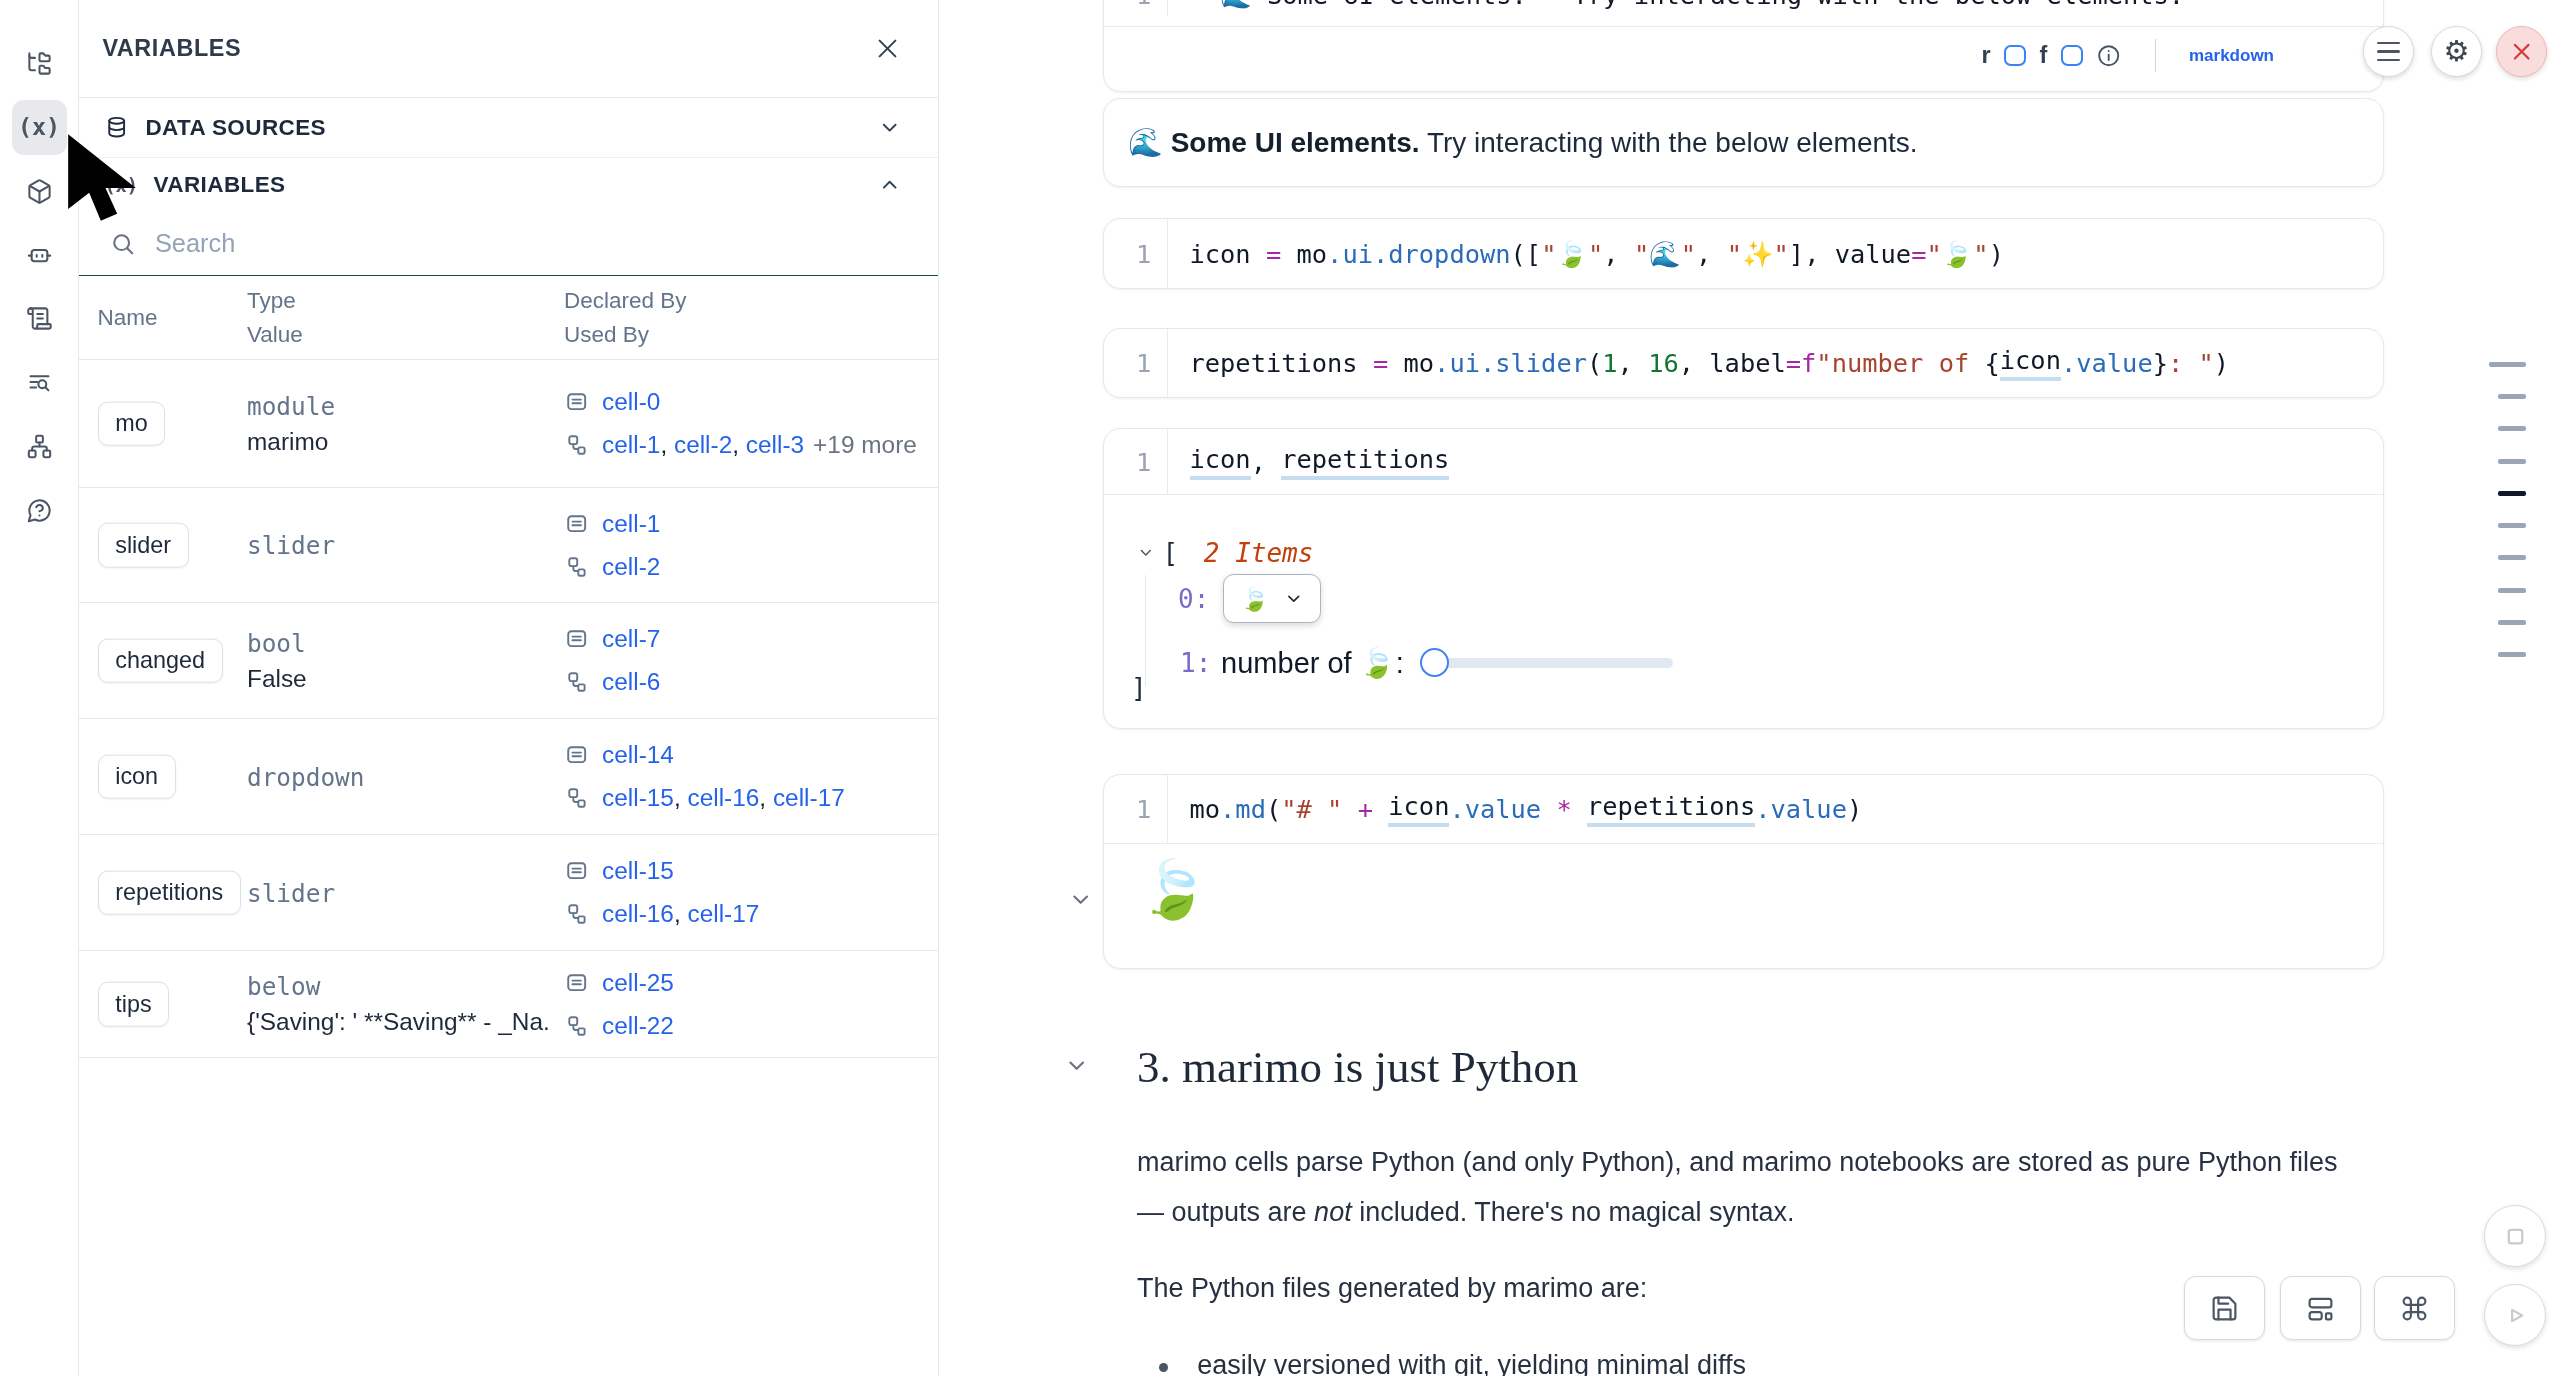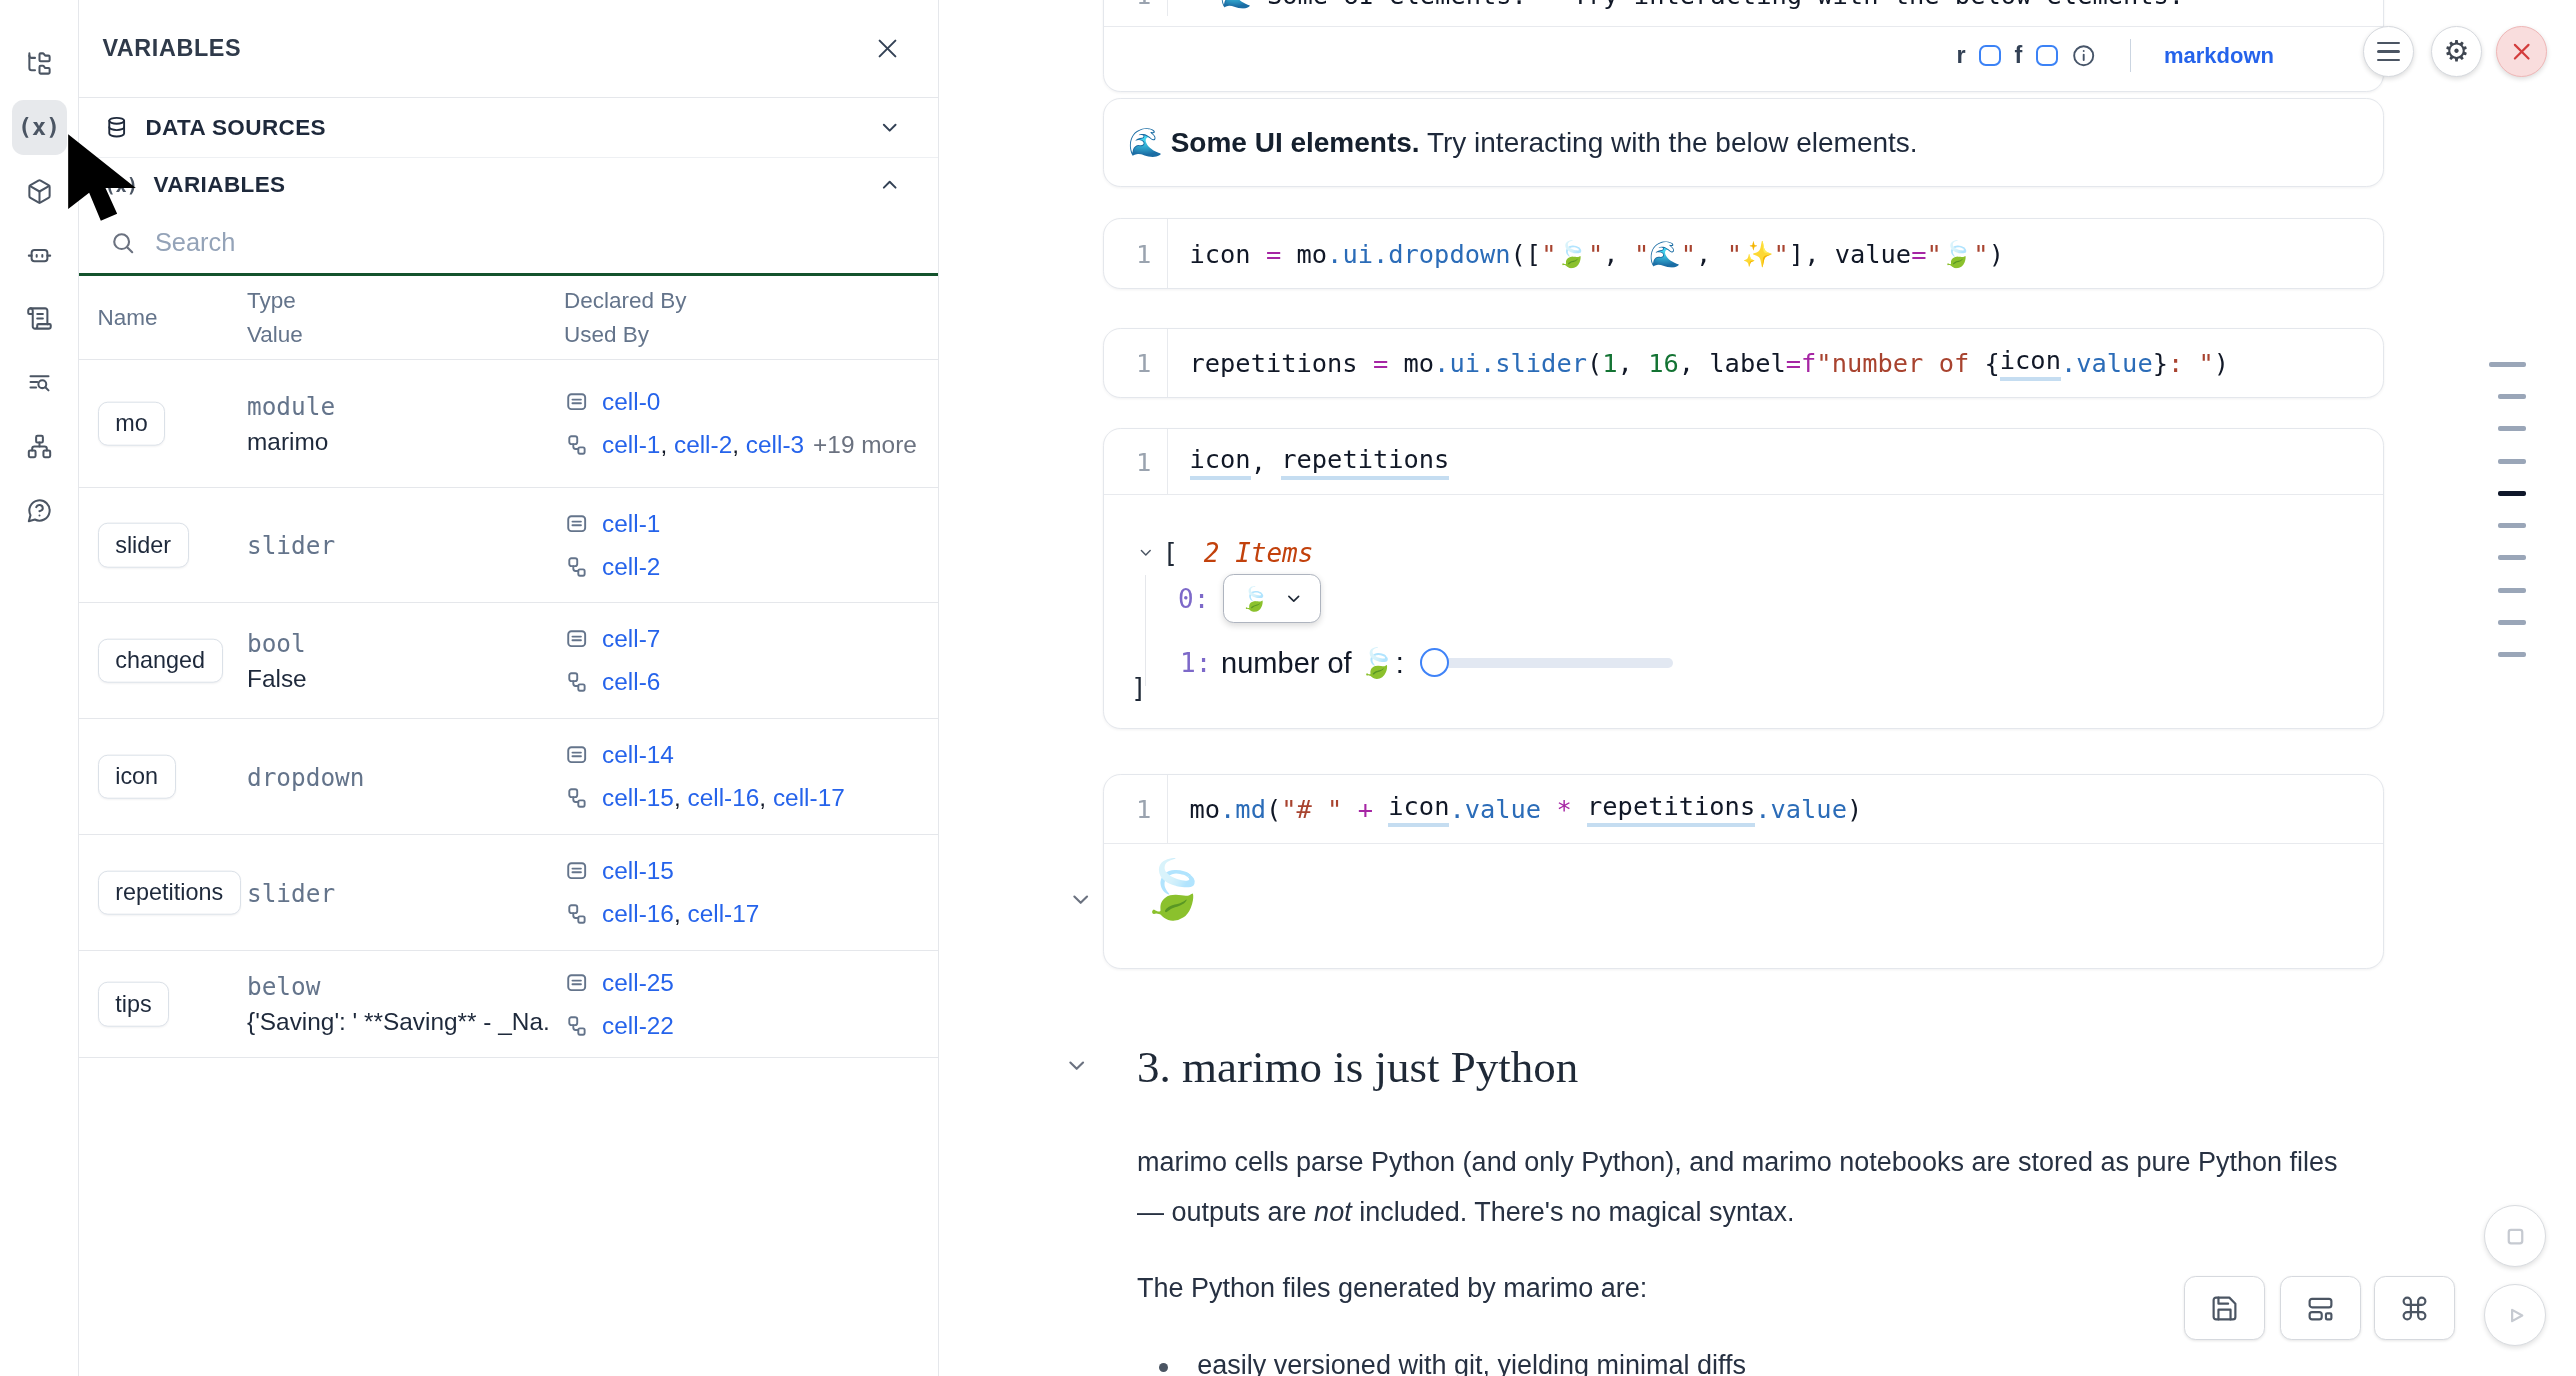--- a/index.html
+++ b/index.html
@@ -18,21 +18,21 @@
   #panel{position:absolute;left:79px;top:0;width:860px;height:1377px;border-right:1px solid #e5e7eb;box-sizing:border-box;background:#fff;}
   .p-header{height:98px;border-bottom:1px solid #e5e7eb;display:flex;align-items:center;justify-content:space-between;
     padding:0 37px 0 23.4px;box-sizing:border-box;}
   .p-title{font-size:23.4px;font-weight:bold;letter-spacing:0.6px;color:#2f3a4a;}
   .sect{display:flex;align-items:center;padding:0 37px 0 25.4px;box-sizing:border-box;}
   .sect-ds{height:60px;border-bottom:1px solid #eef0f3;}
   .sect-vars{height:54px;}
   .sect-label{font-size:22.5px;font-weight:bold;color:#1e293b;letter-spacing:0.4px;margin-left:15.6px;flex:1;}
   .sect svg.sicon{stroke:#1e293b;fill:none;stroke-width:1.8;stroke-linecap:round;stroke-linejoin:round;}
   .chev{stroke:#334155;fill:none;stroke-width:2;stroke-linecap:round;stroke-linejoin:round;}
-  .search-row{height:64px;display:flex;align-items:center;padding-left:31px;border-bottom:3px solid #14532d;box-sizing:border-box;gap:19.5px;}
+  .search-row{height:64px;display:flex;align-items:center;padding-left:31px;border-bottom:1px solid #14532d;box-sizing:border-box;gap:19.5px;}
   .search-ph{font-size:25.4px;color:#94a3b8;}
   .thead{position:relative;height:83px;border-bottom:1px solid #e5e7eb;color:#64748b;font-size:22.5px;}
   .th-name{position:absolute;left:18.6px;top:50%;transform:translateY(-50%);}
   .th-tv{position:absolute;left:168px;top:50%;transform:translateY(-50%);line-height:34px;}
   .th-du{position:absolute;left:485px;top:50%;transform:translateY(-50%);line-height:34px;}
   .trow{position:relative;border-bottom:1px solid #e5e7eb;}
   .badge{position:absolute;left:18.6px;top:50%;transform:translateY(-50%);display:inline-block;border:1px solid #dbe1e8;
     border-radius:9.8px;padding:7.8px 16.6px;font-size:23.4px;color:#1e293b;background:#fff;box-shadow:0 1px 2px rgba(16,24,40,.05);}
   .tv{position:absolute;left:168px;top:50%;transform:translateY(-50%);}
   .ttype{font-family:"DejaVu Sans Mono",monospace;font-size:24.4px;color:#64748b;line-height:35px;}
@@ -55,21 +55,21 @@
   .c-p{color:#111827;}.c-o{color:#a626a4;}.c-s{color:#a8432f;}.c-n{color:#137333;}.c-f{color:#2b6cb8;}
   .u{border-bottom:4.9px solid #c5ddf1;padding-bottom:2px;}
 
   #cardA{top:-51px;height:143px;overflow:hidden;}
   #cardA .crow{position:absolute;left:0;top:23.4px;height:43px;display:flex;width:100%;}
   #cardA .eddiv{position:absolute;left:0;right:0;top:76px;border-top:1px solid #e8eaee;}
   .ctoolbar{position:absolute;left:0;right:109px;top:77px;height:57px;display:flex;align-items:center;justify-content:flex-end;gap:13.7px;}
   .tog-label{font-size:23.4px;font-weight:bold;color:#334155;}
   .tog-box{width:21.5px;height:21.5px;border:2.4px solid #3b82f6;border-radius:6.8px;box-sizing:border-box;}
   .tb-div{width:1px;height:33px;background:#cbd5e1;margin:0 19.5px;}
-  .lang-label{font-size:22px;font-weight:bold;color:#2563eb;}
+  .lang-label{font-size:17px;font-weight:bold;color:#2563eb;}
   .info-ic{stroke:#475569;fill:none;stroke-width:1.8;stroke-linecap:round;}
 
   #cardB{top:98px;height:89px;display:flex;align-items:center;padding-left:24px;font-size:28px;color:#1e293b;}
   #cardB b{color:#15202e;}
   #cardC{top:218px;height:71px;}
   #cardD{top:328px;height:70px;}
   #cardC .codecell,#cardD .codecell{height:100%;}
   #cardE{top:428px;height:301px;}
   #cardE .codecell{height:65px;border-bottom:1px solid #e8eaee;}
   #cardF{top:774px;height:195px;}

